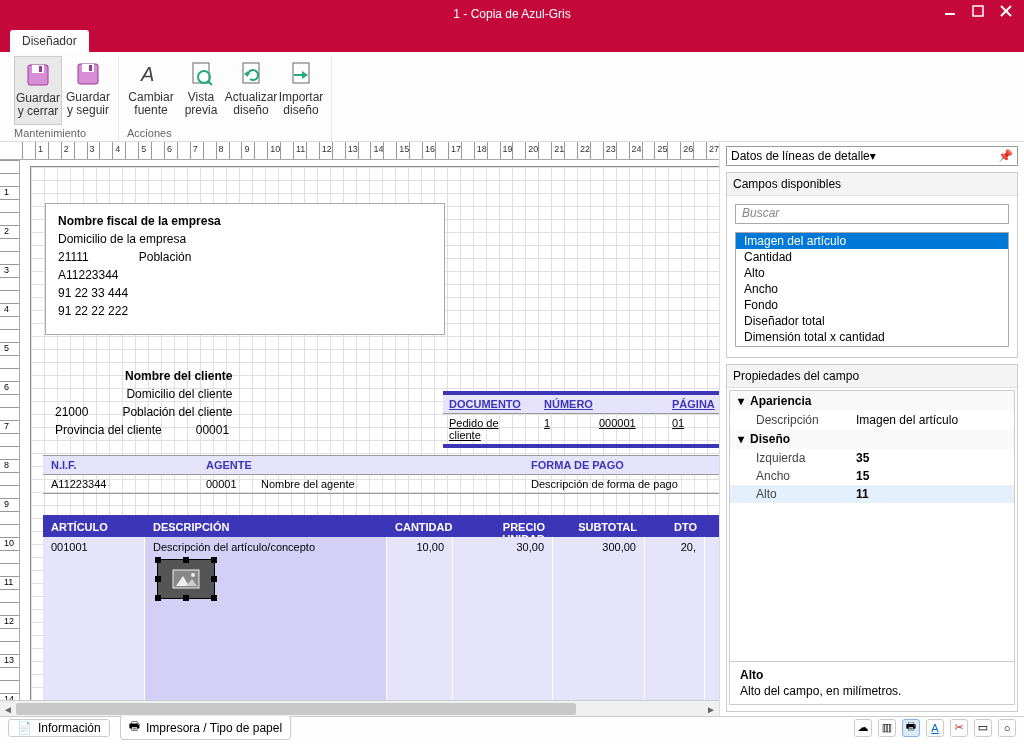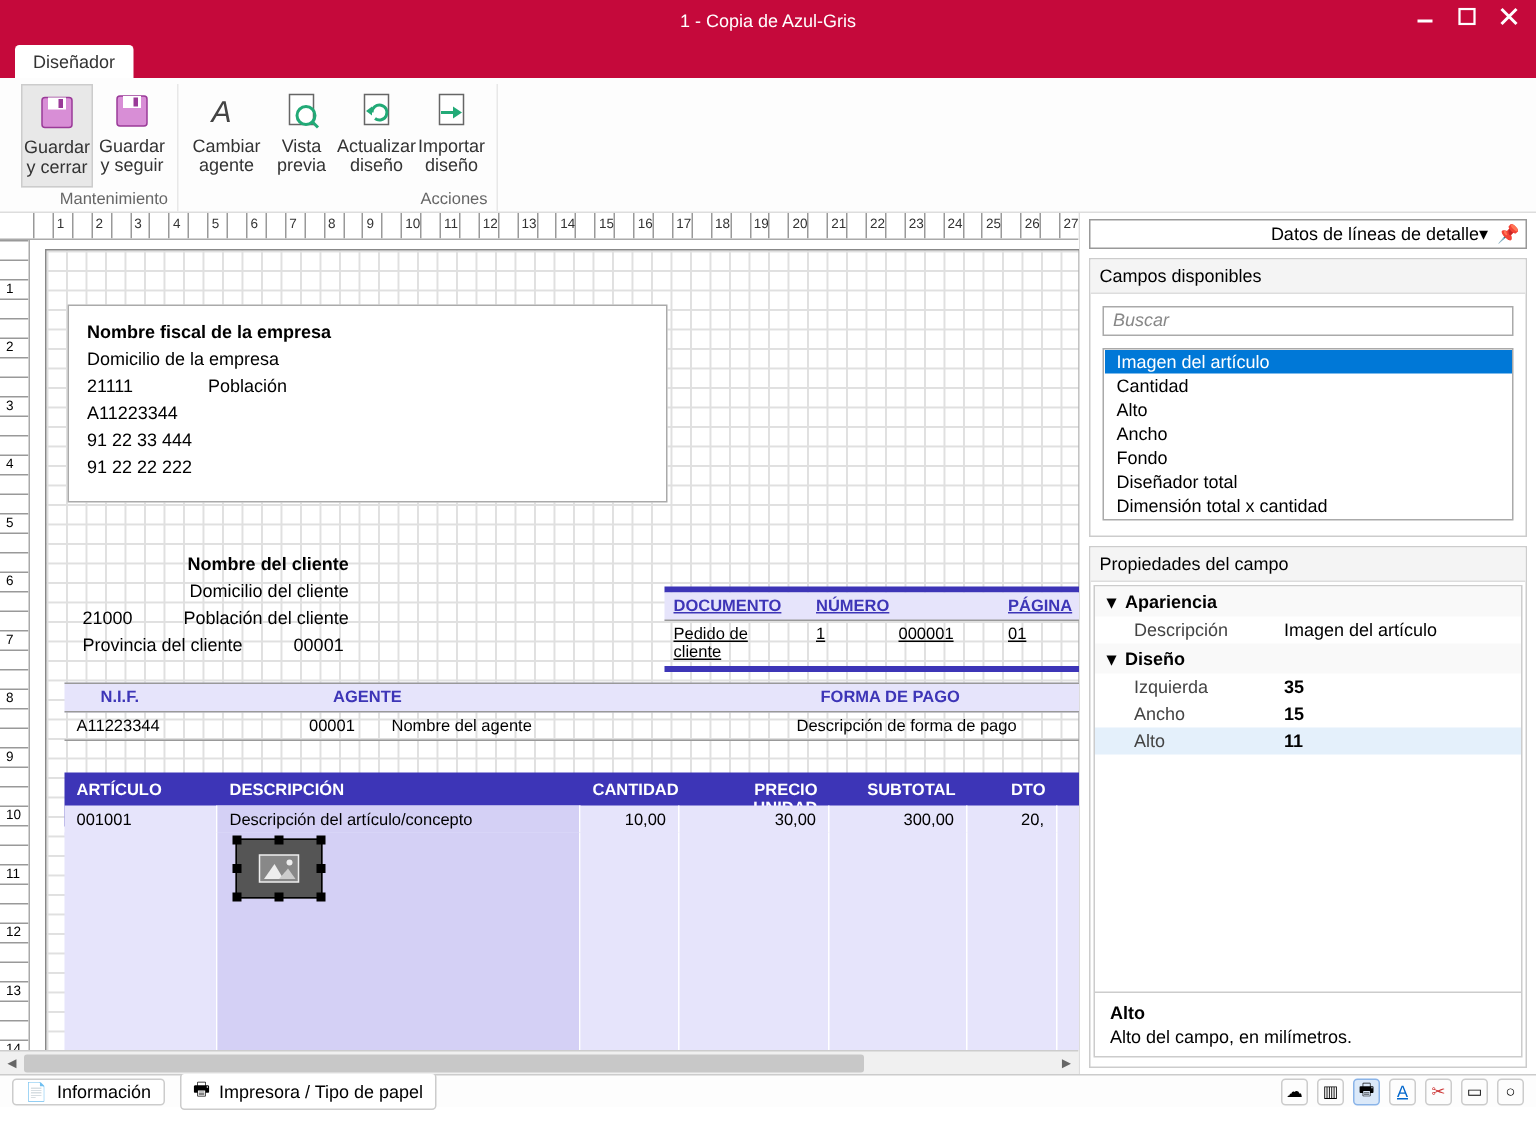--- a/index.html
+++ b/index.html
@@ -15,21 +15,21 @@
 .tabrow { height: 24px; background: #c5093b; display: flex; align-items: flex-end; padding-left: 10px; }
 .tabrow .tab { background: #fff; color: #333; padding: 4px 12px; border-top-left-radius: 3px; border-top-right-radius: 3px; font-size: 12px; }
 
 
 .ribbon { height: 90px; background: #fdfdfd; border-bottom: 1px solid #ddd; display: flex; padding: 4px 8px 0 8px; gap: 2px; }
 .ribbon-group { display: flex; flex-direction: column; align-items: center; border-right: 1px solid #e8e8e8; padding: 0 6px; }
 .ribbon-buttons { display: flex; gap: 2px; flex: 1; }
 .ribbon-btn { width: 48px; display: flex; flex-direction: column; align-items: center; justify-content: flex-start; padding-top: 4px; text-align: center; line-height: 1.1; color: #333; cursor: default; }
 .ribbon-btn.sel { background: #e8e8e8; border: 1px solid #ccc; }
 .ribbon-btn .icon { width: 28px; height: 28px; margin-bottom: 3px; display:flex; align-items:center; justify-content:center; }
-.ribbon-group-label { font-size: 11px; color: #666; padding: 2px 0; width: 100%; text-align: right; }
+.ribbon-group-label { font-size: 11px; color: #666; padding: 2px 0; width: 100%; text-align: left; }
 
 
 .main { display: flex; height: 574px; }
 .canvas-wrap { flex: 1; display: flex; flex-direction: column; border-right: 1px solid #ddd; overflow: hidden; }
 .ruler-h { height: 18px; background: #fff; border-bottom: 1px solid #aaa; font-size: 9px; color: #333; display: flex; align-items: flex-end; padding-left: 22px; position: relative; overflow: hidden; }
 .ruler-h .tick { position: relative; width: 13px; height: 100%; border-left: 1px solid #999; }
 .ruler-h .num { position: absolute; top: 2px; left: 2px; font-size: 9px; }
 .canvas-inner { flex: 1; display: flex; overflow: hidden; }
 .ruler-v { width: 20px; background: #fff; border-right: 1px solid #aaa; position: relative; overflow: hidden; }
 .ruler-v .tick { position: relative; height: 13px; width: 100%; border-top: 1px solid #999; }
@@ -54,21 +54,21 @@
 
 .doc-head { position: absolute; left: 412px; top: 224px; width: 278px; border-top: 4px solid #3d35b7; }
 .doc-head-row { display: flex; font-size: 11px; text-decoration: underline; }
 .doc-head-row.h { background: #e6e4fb; font-weight: 700; color: #3d35b7; border-bottom: 1px solid #999; }
 .doc-head-row div { padding: 3px 6px; }
 .doc-head .c1{width:95px}.doc-head .c2{width:55px}.doc-head .c3{width:73px}.doc-head .c4{width:55px}
 .doc-head-bottom { height: 4px; background: #3d35b7; }
 
 
 .nif-head { position: absolute; left: 12px; top: 288px; width: 678px; background: #e6e4fb; display:flex; font-size: 11px; font-weight:700; color:#3d35b7; border-top:1px solid #999; border-bottom:1px solid #999; }
-.nif-head div{padding:3px 24px}
+.nif-head div{padding:3px 8px}
 .nif-data { position: absolute; left: 12px; top: 308px; width: 678px; display:flex; font-size: 11px; border-bottom:1px solid #999; }
 .nif-data div{padding:3px 8px}
 .nif-head .a,.nif-data .a{width:155px}
 .nif-head .b,.nif-data .b{width:55px}
 .nif-head .bn,.nif-data .bn{width:270px}
 .nif-head .c,.nif-data .c{flex:1}
 
 
 .art-head { position: absolute; left: 12px; top: 348px; width: 678px; background: #3d35b7; color: #fff; display:flex; font-size: 11px; font-weight:700; }
 .art-head div{padding:6px 8px}
@@ -89,21 +89,21 @@
 
 .hscroll { height: 16px; background: #f0f0f0; border-top: 1px solid #ccc; position:relative }
 .hscroll .thumb { position:absolute; left:16px; top:2px; height:12px; width:560px; background:#c8c8c8; border-radius:2px;}
 .hscroll .arrow-r { position:absolute; right:0; top:0; width:16px; height:16px; display:flex;align-items:center;justify-content:center;font-size:10px;color:#666}
 .hscroll .arrow-l { position:absolute; left:0; top:0; width:16px; height:16px; display:flex;align-items:center;justify-content:center;font-size:10px;color:#666}
 
 
 .right-panel { width: 304px; display: flex; flex-direction: column; background: #fff; padding: 4px 6px; font-size: 12px; overflow:hidden}
 .combo { height: 20px; border: 1px solid #999; display:flex; align-items:center; padding:0 4px; justify-content:space-between; margin-bottom:6px;}
 .combo .pin{margin-left:6px;color:#444}
-.combo-inner { flex:1; display:flex; justify-content:flex-end; align-items:center; }
+.combo-inner { flex:1; display:flex; justify-content:flex-start; align-items:center; }
 .panel-section { border: 1px solid #ccc; margin-bottom: 6px; padding-bottom:4px; }
 .panel-section .title { background: #f4f4f4; padding: 4px 6px; font-size: 12px; border-bottom:1px solid #ddd; }
 .search-box { margin:8px; height:20px; border:1px solid #aaa; padding:1px 6px; color:#888; font-style:italic; }
 .field-list { margin:0 8px 6px 8px; border:1px solid #aaa; height:115px; overflow-y:scroll; font-size:12px; }
 .field-list .item { padding:1px 8px; }
 .field-list .item.sel { background:#0078d7; color:#fff; }
 .props-section .title { background:#f4f4f4; padding:4px 6px; border-bottom:1px solid #ddd;}
 .prop-group-h { background:#f9f9f9; padding:3px 8px; font-weight:700; display:flex; align-items:center; gap:6px;}
 .prop-row { display:flex; padding:2px 8px 2px 26px; font-size:12px; }
 .prop-row .k{width:100px; color:#444}
@@ -178,21 +178,21 @@
     <div class="ribbon-group-label">Mantenimiento</div>
   </div>
   <div class="ribbon-group">
     <div class="ribbon-buttons">
       <div class="ribbon-btn">
         <span class="icon">
             <svg width="26" height="26">
               <text x="3" y="20" font-size="20" font-style="italic" fill="#444" font-family="serif">A</text>
             </svg>
           </span>
-        <span>Cambiar agente</span>
+        <span>Cambiar fuente</span>
       </div>
       <div class="ribbon-btn">
         <span class="icon">
             <svg width="26" height="26">
               <rect x="5" y="2" width="16" height="20" fill="#fff" stroke="#666"></rect>
               <circle cx="16" cy="16" r="6" fill="none" stroke="#2a7" stroke-width="2"></circle>
               <line x1="20" y1="20" x2="24" y2="24" stroke="#2a7" stroke-width="2"></line>
             </svg>
           </span>
         <span>Vista previa</span>

